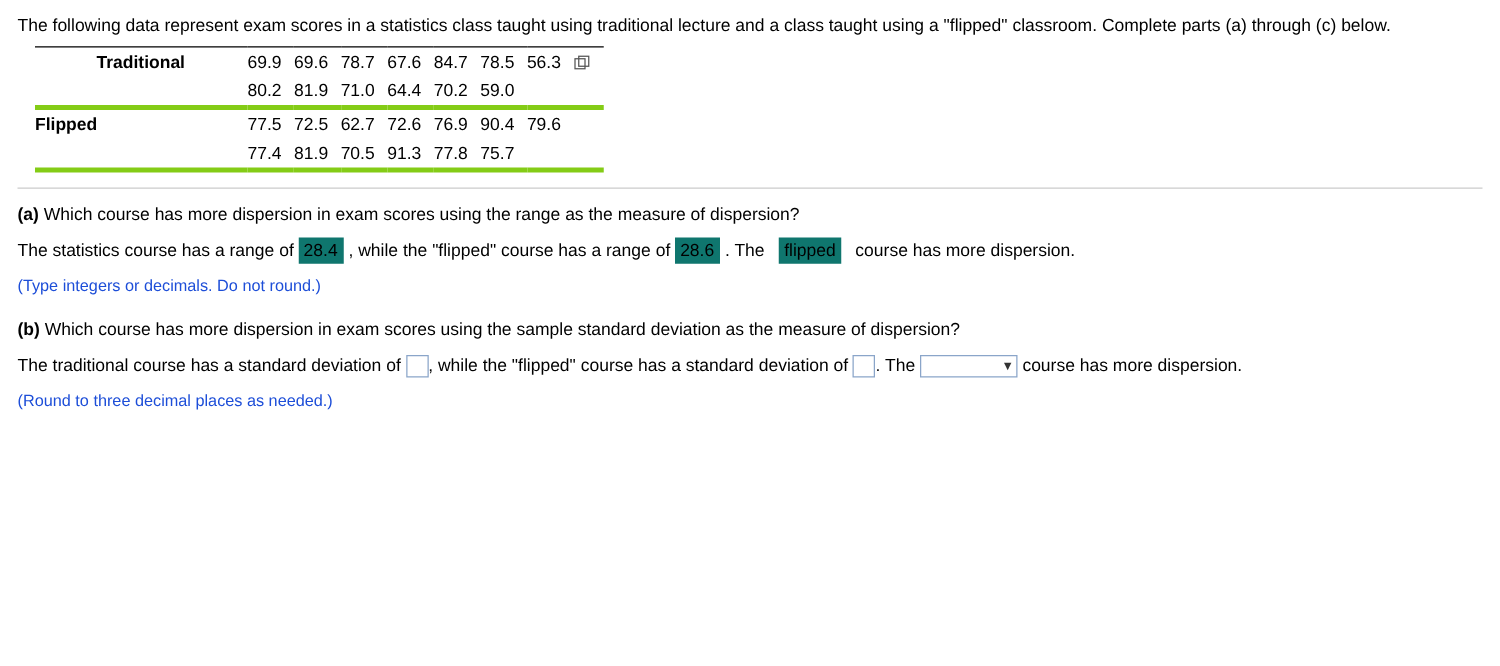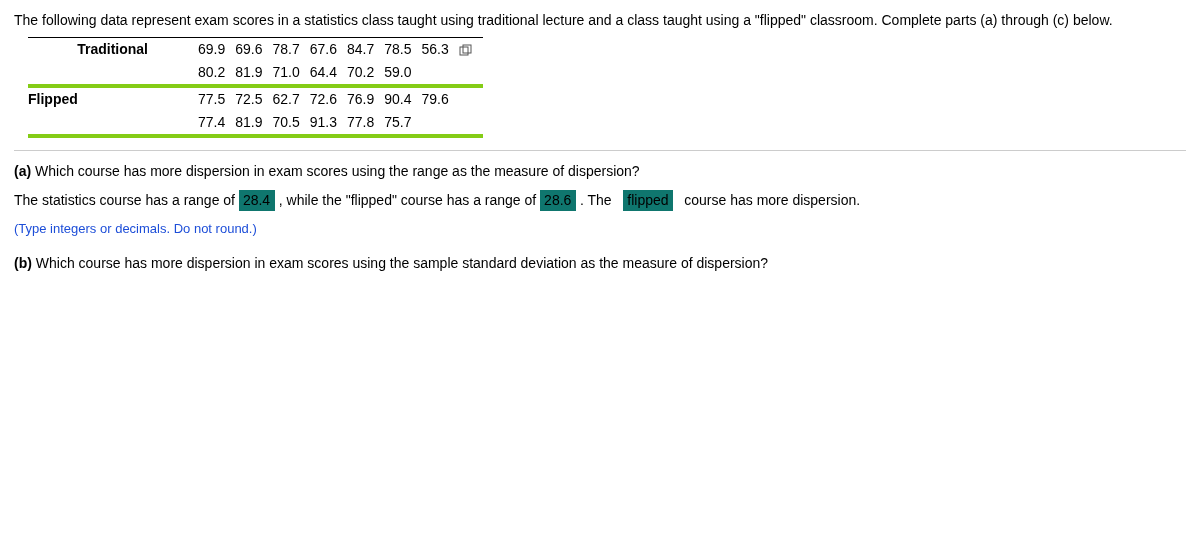--- a/index.html
+++ b/index.html
@@ -168,13 +168,21 @@
     <span>course has more dispersion.</span>
   </div>
   <div class="hint">(Type integers or decimals. Do not round.)</div>
 </div>
 
 <div class="block">
   <div class="q">
     <span class="bold">(b)</span>
     <span>Which course has more dispersion in exam scores using the sample standard deviation as the measure of dispersion?</span>
   </div>
+  <div class="q">
+    <span>The traditional course has a standard deviation of</span>
+    <span class="input-box"></span><span>, while the "flipped" course has a standard deviation of</span>
+    <span class="input-box"></span><span>. The</span>
+    <span class="select-box"><span class="arrow">▼</span></span>
+    <span>course has more dispersion.</span>
+  </div>
+  <div class="hint">(Round to three decimal places as needed.)</div>
 </div>
 
 </body></html>

